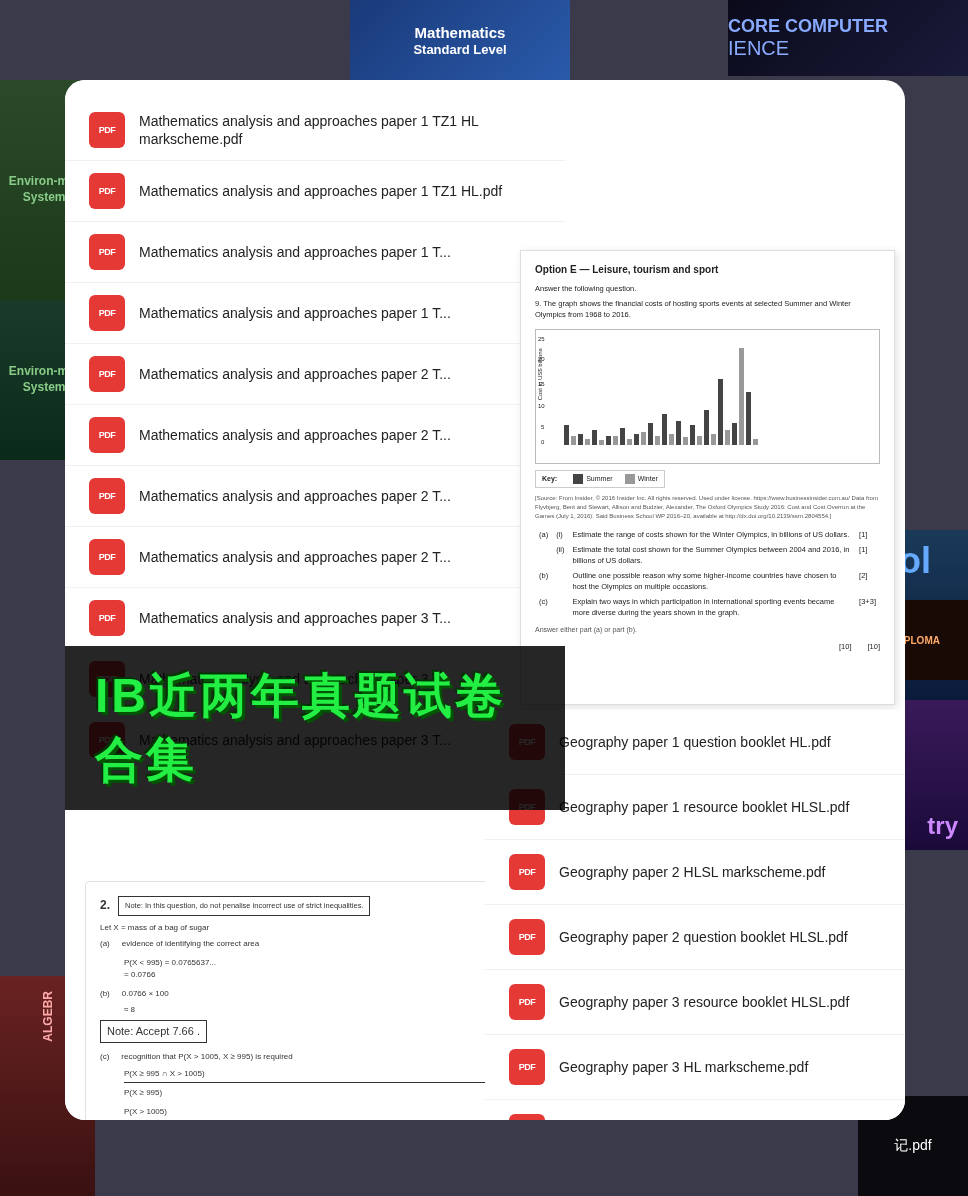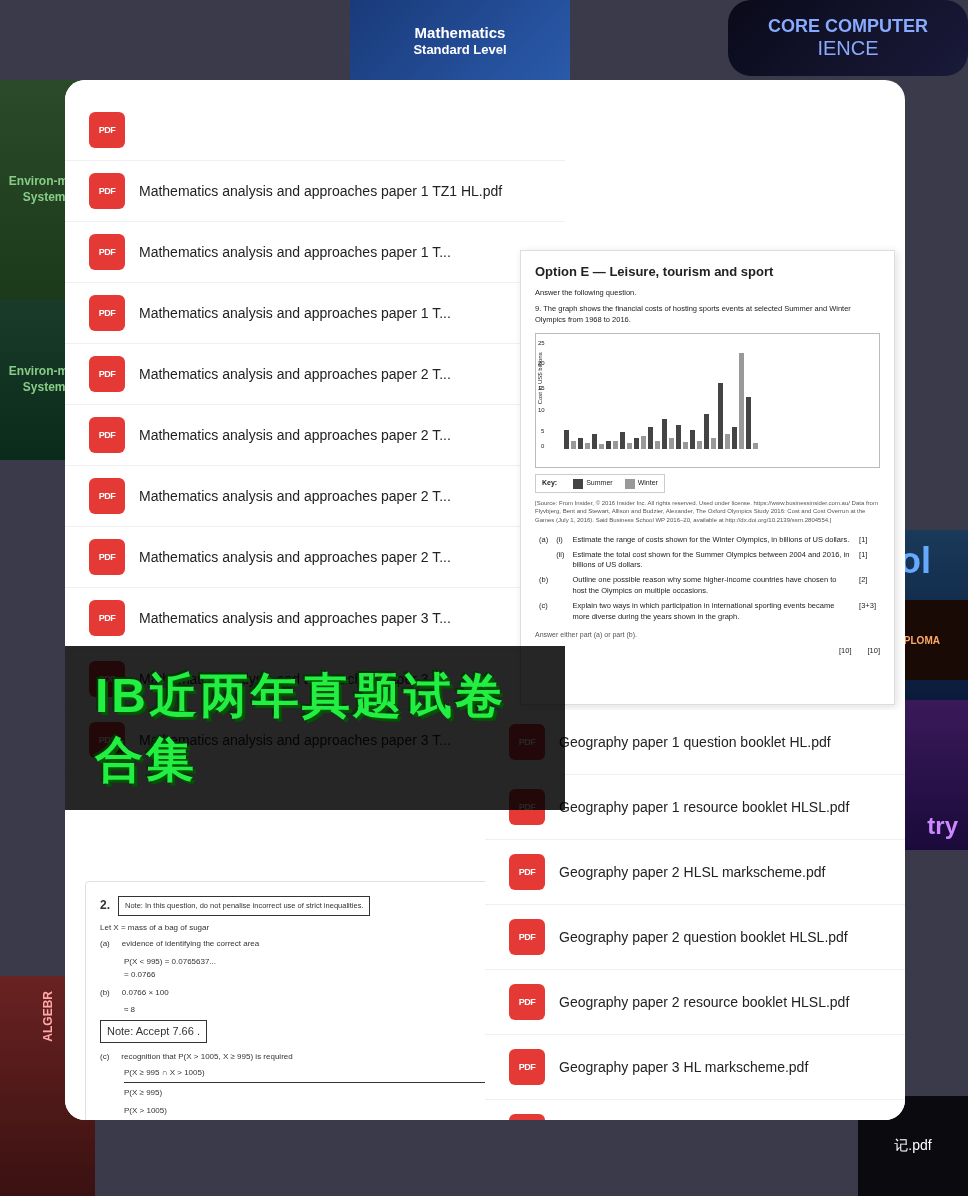--- a/index.html
+++ b/index.html
@@ -92,21 +92,21 @@
 </head>
 <body>
 
 <div class="bg-collage">
 
   <div style="position:absolute;top:0;left:350px;width:220px;height:80px;background:linear-gradient(135deg,#1a3a7a,#2a5aaa);display:flex;flex-direction:column;align-items:center;justify-content:center;z-index:1;">
     <span style="color:white;font-weight:bold;font-size:15px;line-height:1.2;">Mathematics</span>
     <span style="color:white;font-weight:bold;font-size:13px;">Standard Level</span>
   </div>
 
-  <div style="position:absolute;top:0;right:0;width:240px;height:76px;background:linear-gradient(135deg,#0a0a1a,#1a1a3a);display:flex;flex-direction:column;align-items:center;justify-content:center;z-index:1;border-radius:23px;">
+  <div style="position:absolute;top:0;right:0;width:240px;height:76px;background:linear-gradient(135deg,#0a0a1a,#1a1a3a);display:flex;flex-direction:column;justify-content:center;z-index:1;">
     <span style="color:#88aaff;font-weight:bold;font-size:18px;">CORE COMPUTER</span>
     <span style="color:#88aaff;font-weight:normal;font-size:20px;">IENCE</span>
   </div>
 
   <div style="position:absolute;top:80px;left:0;width:95px;height:220px;background:linear-gradient(180deg,#2a4a2a,#1a3a1a);display:flex;flex-direction:column;align-items:center;justify-content:center;padding:8px;z-index:1;">
     <span style="color:#88cc88;font-size:12px;font-weight:bold;text-align:center;line-height:1.3;">Environ-ment Systems</span>
   </div>
 
   <div style="position:absolute;top:300px;left:0;width:95px;height:160px;background:linear-gradient(180deg,#1a3a2a,#0a2a1a);display:flex;flex-direction:column;align-items:center;justify-content:center;padding:8px;z-index:1;">
     <span style="color:#88cc88;font-size:12px;font-weight:bold;text-align:center;line-height:1.3;">Environ-ment Systems</span>
@@ -132,20 +132,21 @@
     <span style="color:white;font-size:14px;">记.pdf</span>
   </div>
 </div>
 
 <div class="main-card">
 
   <div class="left-panel">
 
     <div class="file-item">
       <div class="pdf-icon">PDF</div>
+      <span class="file-name">Mathematics analysis and approaches paper 1 TZ1 HL markscheme.pdf</span>
     </div>
 
     <div class="file-item">
       <div class="pdf-icon">PDF</div>
       <span class="file-name">Mathematics analysis and approaches paper 1 TZ1 HL.pdf</span>
     </div>
 
     <div class="file-item">
       <div class="pdf-icon">PDF</div>
       <span class="file-name">Mathematics analysis and approaches paper 1 T...</span>
@@ -225,21 +226,21 @@
       
     </div>
 
   </div>
 
   <div style="position:absolute;bottom:310px;left:0;width:500px;background:rgba(0,0,0,0.85);padding:18px 30px;z-index:20;display:flex;align-items:center;justify-content:center;">
     <span style="font-size:48px;font-weight:900;color:#22ee44;text-shadow:3px 3px 0 #005500,-2px -2px 0 #003300;letter-spacing:3px;font-family:'Arial Black',Arial,sans-serif;">IB近两年真题试卷合集</span>
   </div>
 
   <div style="position:absolute;top:170px;left:455px;width:375px;height:455px;background:white;border:1px solid #ddd;box-shadow:2px 2px 8px rgba(0,0,0,0.12);z-index:8;overflow:hidden;padding:12px 14px;font-size:7.5px;color:#222;line-height:1.45;">
-    <div style="font-weight:bold;font-size:13px;margin-bottom:6px;">Option E — Leisure, tourism and sport</div>
+    <div style="font-weight:bold;font-size:10px;margin-bottom:6px;">Option E — Leisure, tourism and sport</div>
     <div style="margin-bottom:5px;">Answer the following question.</div>
     <div style="margin-bottom:8px;">9.  The graph shows the financial costs of hosting sports events at selected Summer and Winter Olympics from 1968 to 2016.</div>
     
     
     <div style="position:relative;width:100%;height:135px;border:1px solid #bbb;display:flex;align-items:flex-end;gap:2px;padding:5px 4px 18px 28px;background:white;margin-bottom:6px;">
 
       <div style="position:absolute;left:2px;top:5px;font-size:6px;">25</div>
       <div style="position:absolute;left:2px;top:25px;font-size:6px;">20</div>
       <div style="position:absolute;left:2px;top:50px;font-size:6px;">15</div>
       <div style="position:absolute;left:2px;top:72px;font-size:6px;">10</div>
@@ -345,21 +346,21 @@
       <span class="file-name">Geography paper 2 HLSL markscheme.pdf</span>
     </div>
 
     <div class="geo-item">
       <div class="pdf-icon" style="margin-right:14px;">PDF</div>
       <span class="file-name">Geography paper 2 question booklet HLSL.pdf</span>
     </div>
 
     <div class="geo-item">
       <div class="pdf-icon" style="margin-right:14px;">PDF</div>
-      <span class="file-name">Geography paper 2 resource booklet HLSL.pdf</span>
+      <span class="file-name">Geography paper 3 resource booklet HLSL.pdf</span>
     </div>
 
     <div class="geo-item">
       <div class="pdf-icon" style="margin-right:14px;">PDF</div>
       <span class="file-name">Geography paper 3 HL markscheme.pdf</span>
     </div>
 
     <div class="geo-item">
       <div class="pdf-icon" style="margin-right:14px;">PDF</div>
 

